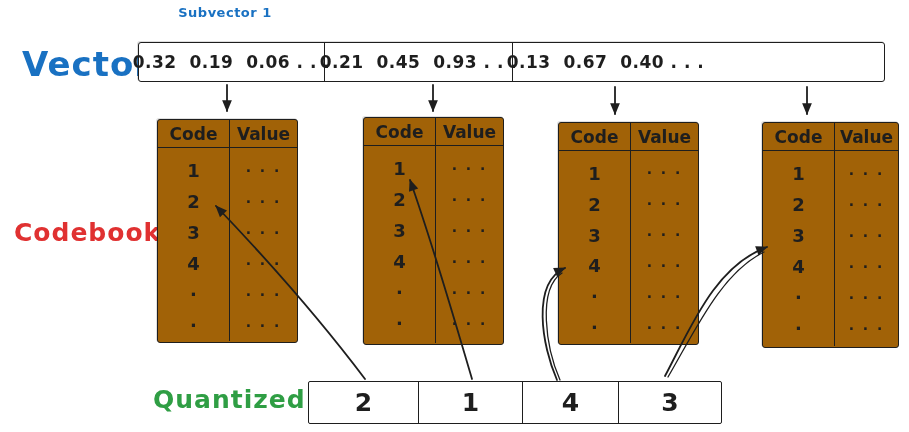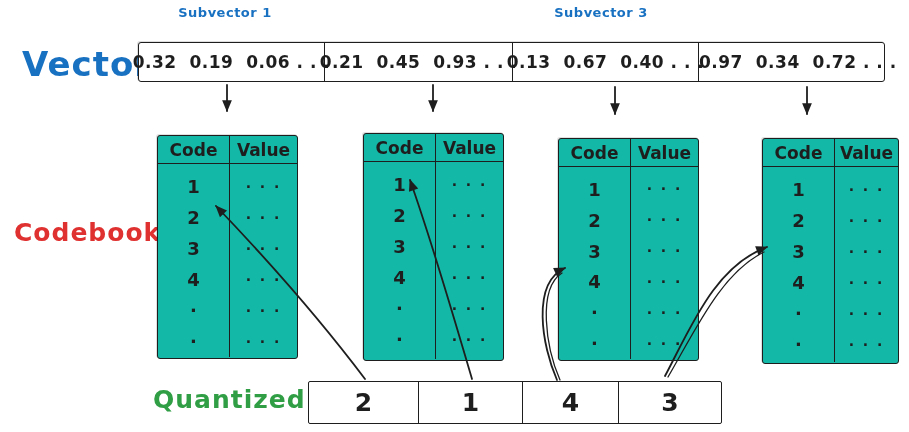--- a/index.html
+++ b/index.html
@@ -13,21 +13,21 @@
             font-weight:700;color:var(--blue);letter-spacing:.5px;}
   .sv1{left:140px}.sv2{left:326px}.sv3{left:516px}.sv4{left:709px}
   .vector-box{position:absolute;left:138px;top:42px;width:745px;height:38px;background:#fff;
               border:1.8px solid var(--ink);border-radius:3px;display:flex;
               box-shadow:-1px -1px 0 rgba(0,0,0,.13);}
   .v-cell{display:flex;align-items:center;justify-content:center;font-size:17px;font-weight:600;
           white-space:pre;letter-spacing:.5px;}
   .vc1{width:185px}.vc2{width:187px}.vc3{width:185px}.vc4{flex:1}
   .v-cell + .v-cell{border-left:1.7px solid var(--ink);}
   .cbt{position:absolute;width:139px;height:222px;border:1.7px solid var(--ink);border-radius:3px;
-       background:#14b8a6;box-shadow:-1px -1px 0 rgba(0,0,0,.12);margin-top:16px;}
+       background:#a16207;box-shadow:-1px -1px 0 rgba(0,0,0,.12);}
   .cbt1{left:157px;top:119px}.cbt2{left:363px;top:117px;height:226px}
   .cbt3{left:558px;top:122px;height:221px}.cbt4{left:762px;top:122px;width:135px;height:224px}
   .cbt-head{display:flex;height:27px;border-bottom:1.7px solid var(--ink);}
   .ch{display:flex;align-items:center;justify-content:center;font-size:17px;font-weight:600;}
   .ch.c1{width:71px;border-right:1.7px solid var(--ink);}
   .ch.c2{flex:1}
   .cbt-body{display:flex;height:calc(100% - 29px);}
   .colc{width:71px;border-right:1.7px solid var(--ink);display:flex;flex-direction:column;padding-top:7px;}
   .colv{flex:1;display:flex;flex-direction:column;padding-top:7px;}
   .cr{height:31px;display:flex;align-items:center;justify-content:center;font-size:18px;font-weight:600;}
@@ -45,27 +45,25 @@
 </head>
 <body>
 
 <div class="stage">
 
   <div class="lbl lbl-vector">Vector</div>
   <div class="lbl lbl-codebook">Codebook</div>
   <div class="lbl lbl-quantized">Quantized</div>
 
   <div class="sv-label sv1">Subvector 1</div>
-  <div class="sv-label sv3">Subvector 3</div>
 
   <div class="vector-box">
     <div class="v-cell vc1">0.32  0.19  0.06 . . .</div>
     <div class="v-cell vc2">0.21  0.45  0.93 . . .</div>
     <div class="v-cell vc3">0.13  0.67  0.40 . . .</div>
-    <div class="v-cell vc4">0.97  0.34  0.72 . . .</div>
   </div>
 
   <div class="cbt cbt1">
     <div class="cbt-head">
       <div class="ch c1">Code</div>
       <div class="ch c2">Value</div>
     </div>
     <div class="cbt-body">
       <div class="colc">
         <div class="cr">1</div>

